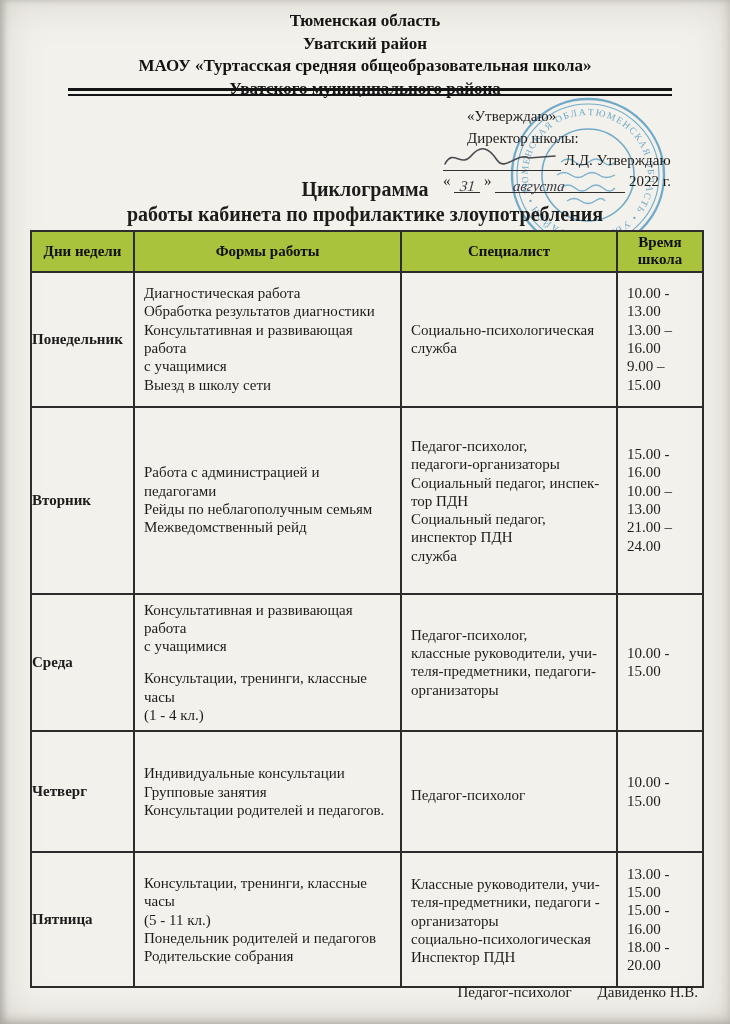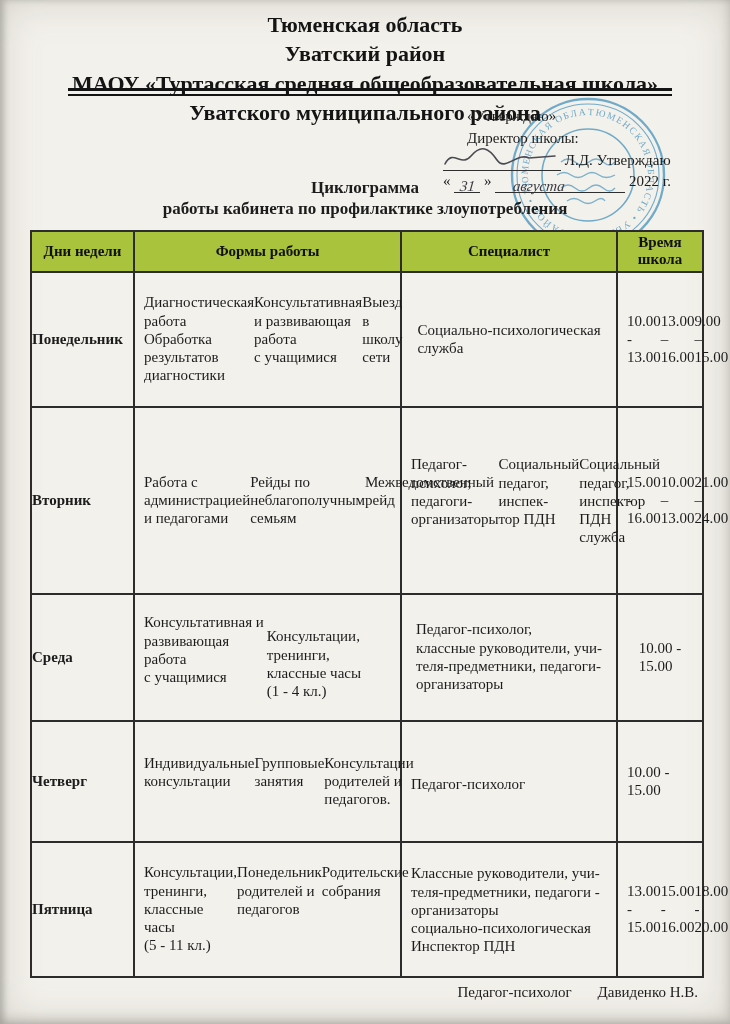--- a/index.html
+++ b/index.html
@@ -4,39 +4,39 @@
 <style>
   html,body{margin:0;padding:0;background:#d9d7d2;}
   .page{
     position:relative;width:730px;height:1024px;overflow:hidden;
     background:#f3f1eb;
     box-shadow:inset 0 0 40px rgba(120,115,105,.25), inset 4px 0 6px rgba(90,88,82,.30), inset -2px -6px 10px rgba(120,115,105,.22);
     font-family:"Liberation Serif","DejaVu Serif",serif;
     color:#1c1c1c;
   }
   
-  .org-header{position:absolute;top:10px;left:0;width:100%;text-align:center;font-weight:bold;font-size:22px;line-height:1.33;color:#141414;}
+  .org-header{position:absolute;top:10px;left:0;width:100%;text-align:center;font-weight:bold;font-size:17px;line-height:1.33;color:#141414;}
   .double-rule{position:absolute;top:88px;left:68px;width:604px;height:3px;border-top:3px solid #141414;border-bottom:2.5px solid #141414;}
   
   .approval{position:absolute;top:106px;left:443px;width:268px;font-size:15px;line-height:1.45;z-index:2;}
   .approval .l1{margin-left:24px;}
   .approval .l2{margin-left:24px;}
   .sig-line{display:inline-block;width:118px;border-bottom:1.3px solid #2f2f2f;position:relative;height:16px;vertical-align:bottom;}
   .sig-line svg{position:absolute;left:-6px;top:-12px;overflow:visible;}
   .u{display:inline-block;border-bottom:1.3px solid #2f2f2f;text-align:center;height:16px;vertical-align:bottom;}
   .hand{font-style:italic;color:#3b3b44;font-size:15px;transform:skewX(-6deg);display:inline-block;}
   
   .stamp{position:absolute;left:505px;top:92px;width:166px;height:166px;z-index:1;opacity:.85;mix-blend-mode:multiply;pointer-events:none;}
   
-  .doc-title{position:absolute;top:177px;left:0;width:100%;text-align:center;font-weight:bold;font-size:17px;line-height:1.25;z-index:3;}
+  .doc-title{position:absolute;top:177px;left:0;width:100%;text-align:center;font-weight:bold;font-size:20px;line-height:1.25;z-index:3;}
   
   table.schedule{position:absolute;top:230px;left:30px;width:672px;border-collapse:collapse;table-layout:fixed;z-index:3;font-size:15px;}
   .schedule td,.schedule th{border:2px solid #2c2c2c;padding:0;vertical-align:middle;}
   .schedule th{background:#a9c33c;font-weight:bold;font-size:15px;line-height:1.15;padding:2px 4px;color:#101010;}
-  .cellbox{display:flex;flex-direction:row;box-sizing:border-box;height:100%;padding:6px 9px;}
+  .cellbox{display:flex;flex-direction:column;box-sizing:border-box;height:100%;padding:6px 9px;}
   .cellbox p{margin:0;white-space:pre-line;line-height:1.22;}
   .day{font-weight:bold;}
   .c-spec .cellbox p, .c-time .cellbox p{text-align:left;}
   .jsb{justify-content:space-between;} .jse{justify-content:flex-start;}
   .jc{justify-content:center;} .jfs{justify-content:flex-start;}
   .gap-lg p + p{margin-top:14px;}
   
   .footer-sign{position:absolute;top:984px;right:32px;display:flex;gap:26px;font-size:15px;z-index:3;}
 </style>
 </head>

